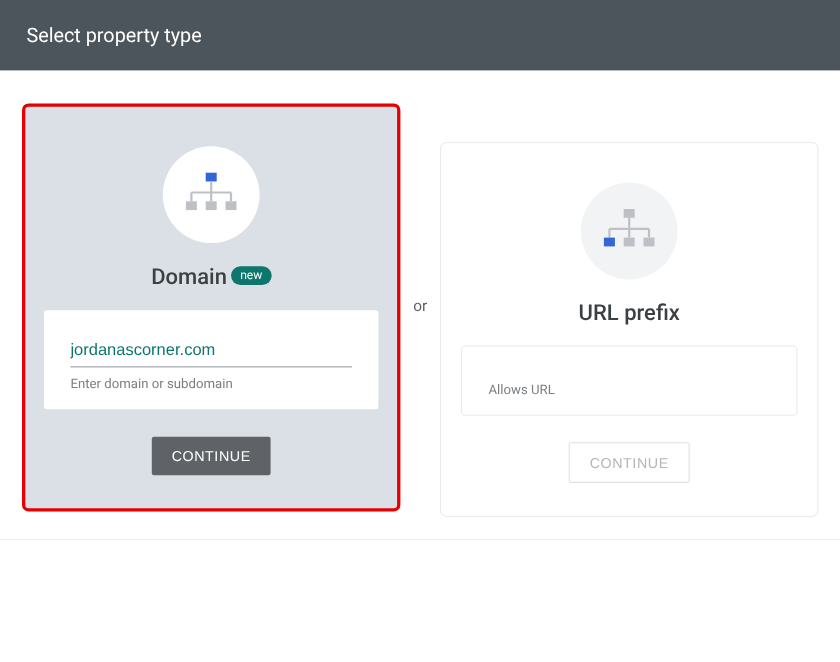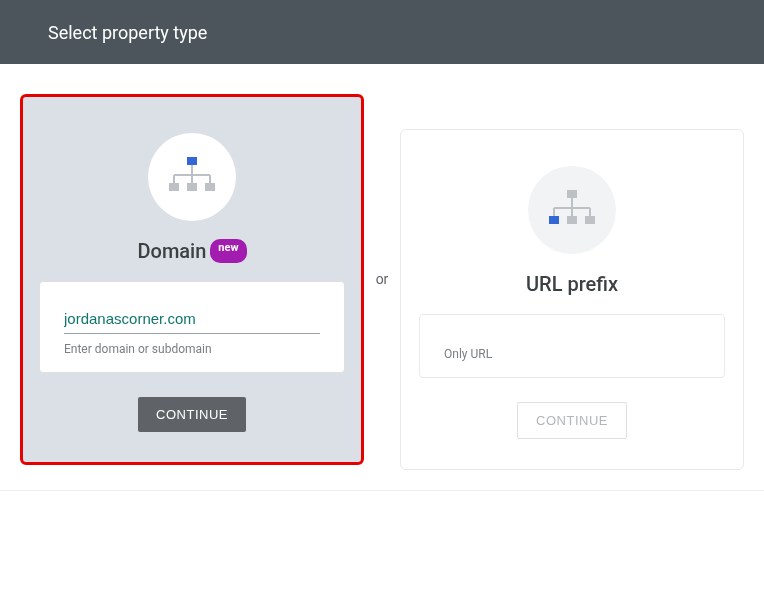--- a/index.html
+++ b/index.html
@@ -1,28 +1,28 @@
 <!DOCTYPE html>
 <html><head>
   <meta charset="utf-8">
   <style>
     * { box-sizing: border-box; margin: 0; padding: 0; }
     body { font-family: Roboto, Arial, sans-serif; background: #fff; width: 764px; height: 602px; overflow: hidden; }
     .header { background: #4c555b; height: 64px; display: flex; align-items: center; padding: 0 24px; width:100%; }
-    .header-title { color: #fff; font-size: 18px; font-weight: 400; margin-left: 24px; }
+    .header-title { color: #fff; font-size: 18px; font-weight: 400; }
     .content { padding: 24px 20px 0 20px; display: flex; align-items: center; justify-content: center; position: relative; }
     .card { width: 344px; border-radius: 6px; padding: 36px 0 30px 0; display:flex; flex-direction:column; align-items:center; }
     .card-left { background: #dae0e5; border: 3px solid #e60000; }
     .card-right { background: #fff; border: 1px solid #e8eaed; margin-top: 41px; }
     .or-sep { width: 36px; text-align:center; color:#5f6368; font-size:14px; }
     .icon-circle { width: 88px; height: 88px; border-radius: 50%; background: #fff; display:flex; align-items:center; justify-content:center; margin-bottom: 18px; }
     .card-right .icon-circle { background:#f1f3f4; }
-    .card-title-row { display:flex; gap:4px; margin-bottom: 18px; }
+    .card-title-row { display:flex; align-items:center; gap:4px; margin-bottom: 18px; }
     .card-title { font-size: 20px; font-weight: 500; color: #3c4043; }
-    .badge { background:#a21caf; color:#fff; font-size:11px; border-radius: 10px; padding: 2px 8px; font-weight: bold; }
+    .badge { background:#0f766e; color:#fff; font-size:11px; border-radius: 10px; padding: 2px 8px; }
     .bullets { list-style: disc; padding: 0 30px 0 50px; width:100%; margin-bottom: 20px; }
     .bullets li { color:#5f6368; font-size:13px; line-height: 1.7; }
     .bullets li::marker { color:#9aa0a6; }
     .input-card { background:#fff; border: 1px solid #e0e0e0; border-radius: 4px; width: 306px; padding: 24px 24px 16px 24px; margin-bottom: 24px; }
     .card-right .input-card { border-color:#e8eaed; }
     .text-input { width: 100%; border: none; border-bottom: 1px solid #9aa0a6; font-size: 15px; padding: 4px 0 6px 0; outline:none; color:#0f766e; background:transparent; }
     .text-input::placeholder { color:#a0a5aa; }
     .card-right .text-input { color:#9aa0a6; border-bottom-color:#d0d3d7; }
     .helper { font-size:12px; color:#7a7f84; margin-top: 8px; }
     .btn { border:none; padding: 10px 18px; font-size: 13px; font-weight:500; letter-spacing: .5px; border-radius:2px; cursor:pointer; }
@@ -78,21 +78,21 @@
         <line x1="43" y1="18" x2="43" y2="26" stroke="#bdc1c6" stroke-width="2"></line>
         <rect x="2" y="26" width="10" height="8" fill="#3367d6"></rect>
         <rect x="20" y="26" width="10" height="8" fill="#bdc1c6"></rect>
         <rect x="38" y="26" width="10" height="8" fill="#bdc1c6"></rect>
       </svg>
     </div>
     <div class="card-title-row">
       <span class="card-title">URL prefix</span>
     </div>
     <div class="input-card">
-      <div class="helper">Only URL</div>
+      <div class="helper">Allows URL</div>
     </div>
     <button class="btn btn-disabled">CONTINUE</button>
   </div>
 
 </div>
 
 <div class="footer">
   
   
 </div>

